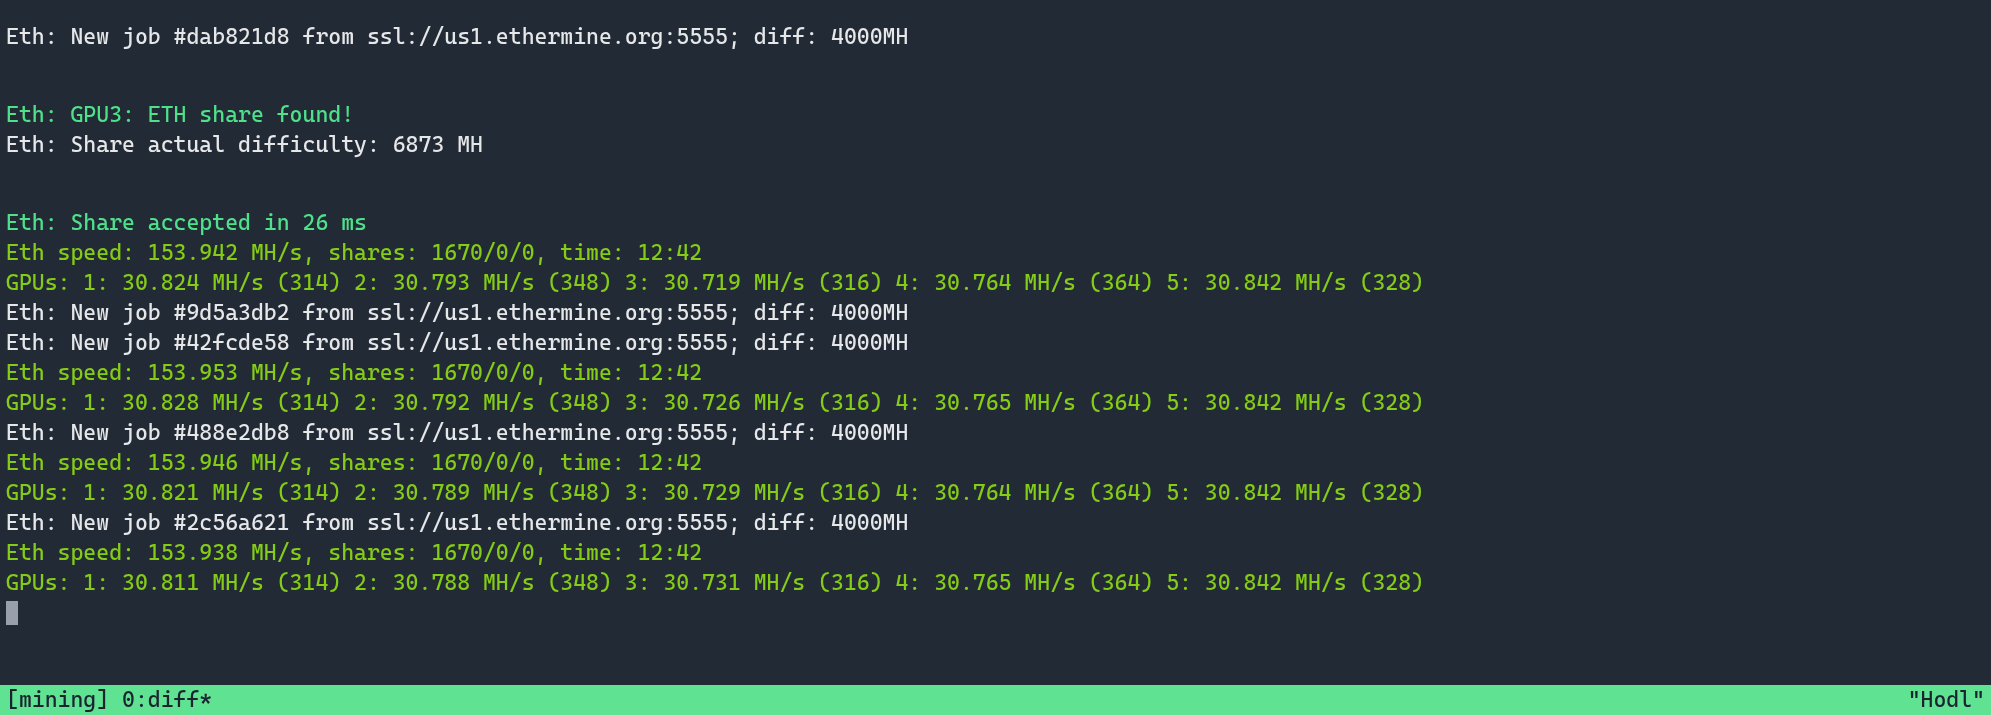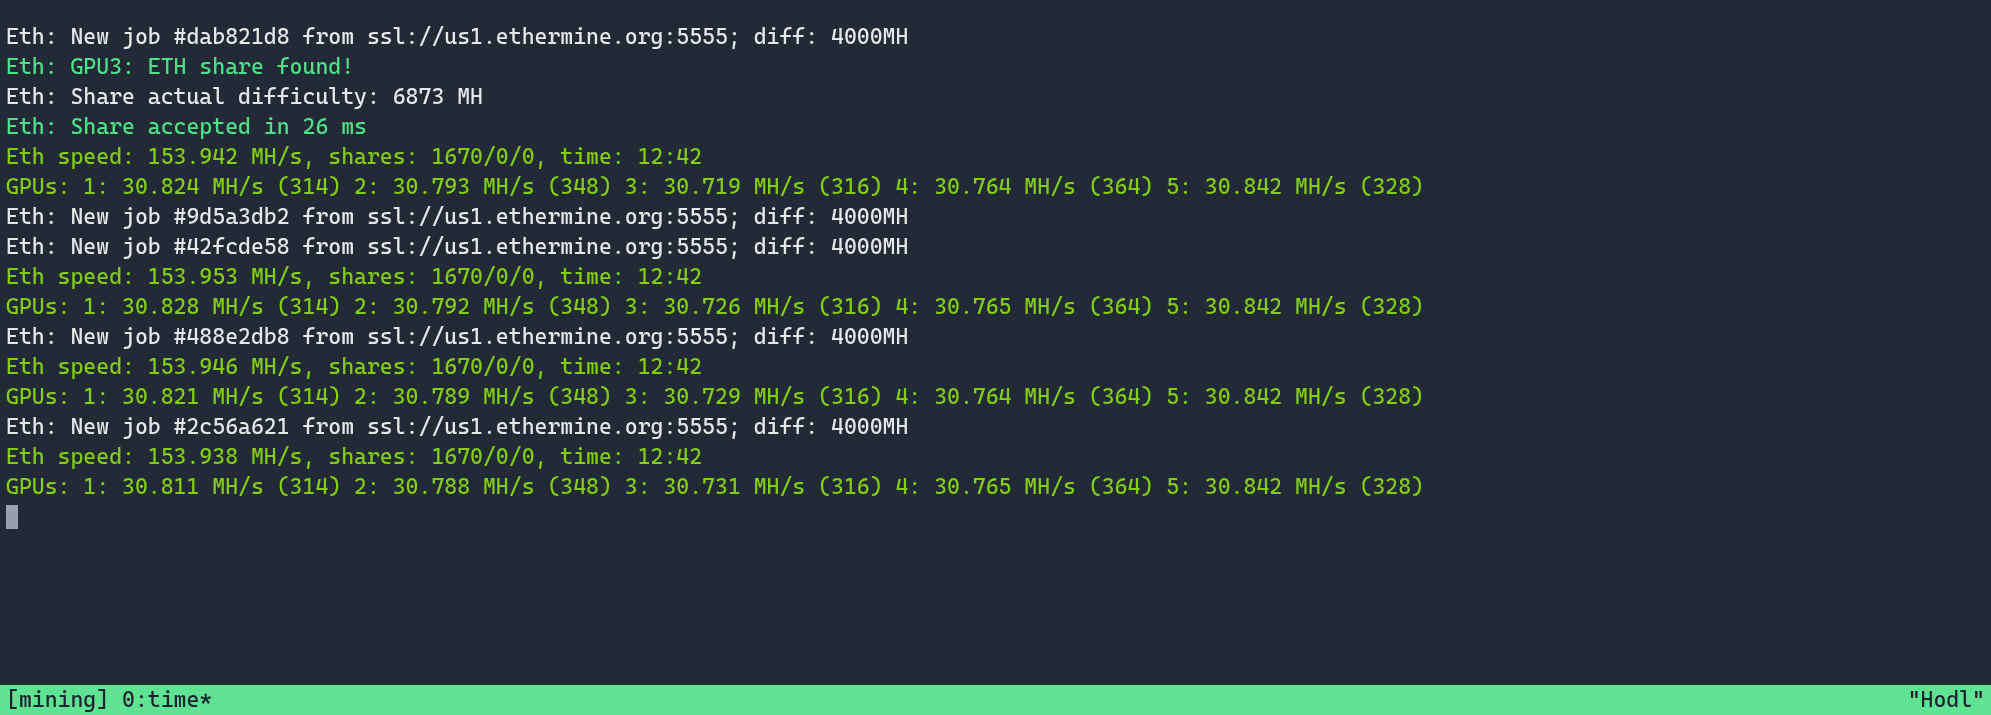--- a/index.html
+++ b/index.html
@@ -12,21 +12,21 @@
     height: 715px;
     overflow: hidden;
     position: relative;
   }
   .terminal {
     padding: 22px 6px 0 6px;
     white-space: pre;
   }
   .line { color: #e6e7e9; }
   .white { color: #e6e7e9; }
-  .green { color: #4fe08a; }
+  .green { color: #4fe08a; margin-top: 48px; }
   .cyan  { color: #84cc16; }
   .cursor {
     display: inline-block;
     width: 12px;
     height: 24px;
     background: #9aa0ab;
     vertical-align: text-bottom;
   }
   .statusbar {
     position: absolute;
@@ -43,15 +43,15 @@
     font-family: inherit;
     font-size: 22px;
   }
 </style>
 </head>
 <body>
 
 <div class="terminal" id="terminal"><div class="line white">Eth: New job #dab821d8 from ssl://us1.ethermine.org:5555; diff: 4000MH</div><div class="line green">Eth: GPU3: ETH share found!</div><div class="line white">Eth: Share actual difficulty: 6873 MH</div><div class="line green">Eth: Share accepted in 26 ms</div><div class="line cyan">Eth speed: 153.942 MH/s, shares: 1670/0/0, time: 12:42</div><div class="line cyan">GPUs: 1: 30.824 MH/s (314) 2: 30.793 MH/s (348) 3: 30.719 MH/s (316) 4: 30.764 MH/s (364) 5: 30.842 MH/s (328)</div><div class="line white">Eth: New job #9d5a3db2 from ssl://us1.ethermine.org:5555; diff: 4000MH</div><div class="line white">Eth: New job #42fcde58 from ssl://us1.ethermine.org:5555; diff: 4000MH</div><div class="line cyan">Eth speed: 153.953 MH/s, shares: 1670/0/0, time: 12:42</div><div class="line cyan">GPUs: 1: 30.828 MH/s (314) 2: 30.792 MH/s (348) 3: 30.726 MH/s (316) 4: 30.765 MH/s (364) 5: 30.842 MH/s (328)</div><div class="line white">Eth: New job #488e2db8 from ssl://us1.ethermine.org:5555; diff: 4000MH</div><div class="line cyan">Eth speed: 153.946 MH/s, shares: 1670/0/0, time: 12:42</div><div class="line cyan">GPUs: 1: 30.821 MH/s (314) 2: 30.789 MH/s (348) 3: 30.729 MH/s (316) 4: 30.764 MH/s (364) 5: 30.842 MH/s (328)</div><div class="line white">Eth: New job #2c56a621 from ssl://us1.ethermine.org:5555; diff: 4000MH</div><div class="line cyan">Eth speed: 153.938 MH/s, shares: 1670/0/0, time: 12:42</div><div class="line cyan">GPUs: 1: 30.811 MH/s (314) 2: 30.788 MH/s (348) 3: 30.731 MH/s (316) 4: 30.765 MH/s (364) 5: 30.842 MH/s (328)</div><div class="line"><span class="cursor"></span></div></div>
 
 <div class="statusbar">
-  <span>[mining] 0:time*</span>
+  <span>[mining] 0:diff*</span>
   <span>"Hodl"</span>
 </div>
 
 </body></html>

